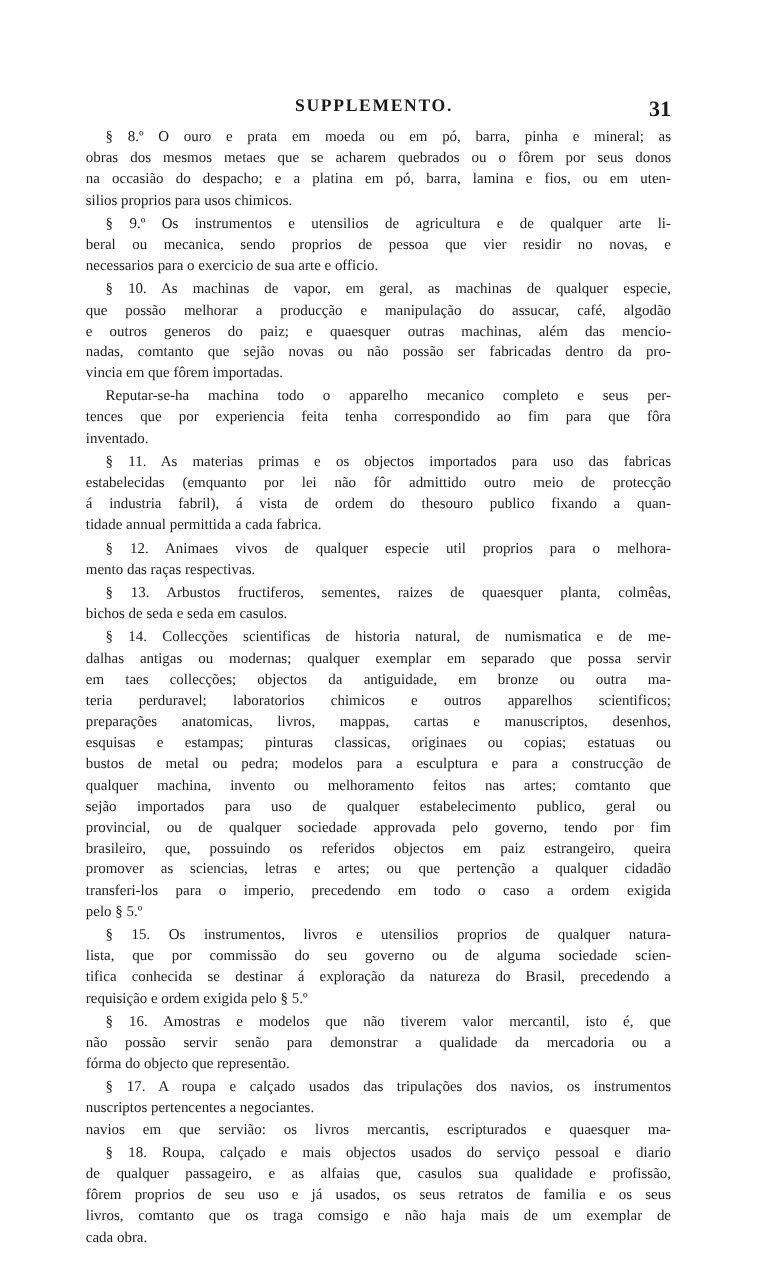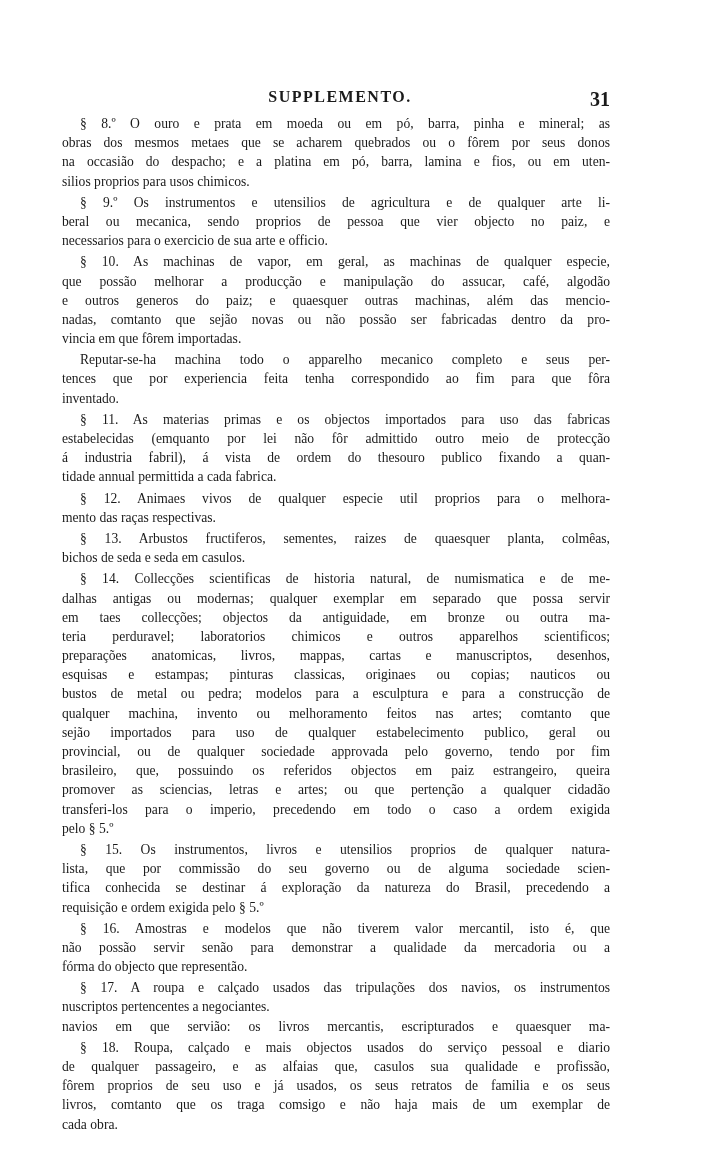--- a/index.html
+++ b/index.html
@@ -48,21 +48,21 @@
       font-weight: bold;
       font-size: 20px;
     }
     .body-text {
       position: absolute;
       top: 114px;
       left: 62px;
       width: 548px;
     }
     .para {
-      margin: 0 0 2px 0;
+      margin: 0 0 2px 16px;
     }
     .line {
       display: block;
       font-size: 13.6px;
       line-height: 19.2px;
       height: 19.2px;
       white-space: nowrap;
       text-align: justify;
       text-align-last: justify;
       overflow: visible;
@@ -87,21 +87,21 @@
 
     <div class="para">
       <span class="line first">§ 8.º O ouro e prata em moeda ou em pó, barra, pinha e mineral; as</span>
       <span class="line">obras dos mesmos metaes que se acharem quebrados ou o fôrem por seus donos</span>
       <span class="line">na occasião do despacho; e a platina em pó, barra, lamina e fios, ou em uten-</span>
       <span class="line last">silios proprios para usos chimicos.</span>
     </div>
 
     <div class="para">
       <span class="line first">§ 9.º Os instrumentos e utensilios de agricultura e de qualquer arte li-</span>
-      <span class="line">beral ou mecanica, sendo proprios de pessoa que vier objecto no paiz, e</span>
+      <span class="line">beral ou mecanica, sendo proprios de pessoa que vier residir no novas, e</span>
       <span class="line last">necessarios para o exercicio de sua arte e officio.</span>
     </div>
 
     <div class="para">
       <span class="line first">§ 10. As machinas de vapor, em geral, as machinas de qualquer especie,</span>
       <span class="line">que possão melhorar a producção e manipulação do assucar, café, algodão</span>
       <span class="line">e outros generos do paiz; e quaesquer outras machinas, além das mencio-</span>
       <span class="line">nadas, comtanto que sejão novas ou não possão ser fabricadas dentro da pro-</span>
       <span class="line last">vincia em que fôrem importadas.</span>
     </div>
@@ -128,21 +128,21 @@
       <span class="line first">§ 13. Arbustos fructiferos, sementes, raizes de quaesquer planta, colmêas,</span>
       <span class="line last">bichos de seda e seda em casulos.</span>
     </div>
 
     <div class="para">
       <span class="line first">§ 14. Collecções scientificas de historia natural, de numismatica e de me-</span>
       <span class="line">dalhas antigas ou modernas; qualquer exemplar em separado que possa servir</span>
       <span class="line">em taes collecções; objectos da antiguidade, em bronze ou outra ma-</span>
       <span class="line">teria perduravel; laboratorios chimicos e outros apparelhos scientificos;</span>
       <span class="line">preparações anatomicas, livros, mappas, cartas e manuscriptos, desenhos,</span>
-      <span class="line">esquisas e estampas; pinturas classicas, originaes ou copias; nauticos ou</span>
+      <span class="line">esquisas e estampas; pinturas classicas, originaes ou copias; estatuas ou</span>
       <span class="line">bustos de metal ou pedra; modelos para a esculptura e para a construcção de</span>
       <span class="line">qualquer machina, invento ou melhoramento feitos nas artes; comtanto que</span>
       <span class="line">sejão importados para uso de qualquer estabelecimento publico, geral ou</span>
       <span class="line">provincial, ou de qualquer sociedade approvada pelo governo, tendo por fim</span>
       <span class="line">brasileiro, que, possuindo os referidos objectos em paiz estrangeiro, queira</span>
       <span class="line">promover as sciencias, letras e artes; ou que pertenção a qualquer cidadão</span>
       <span class="line">transferi-los para o imperio, precedendo em todo o caso a ordem exigida</span>
       <span class="line last">pelo § 5.º</span>
     </div>
 

